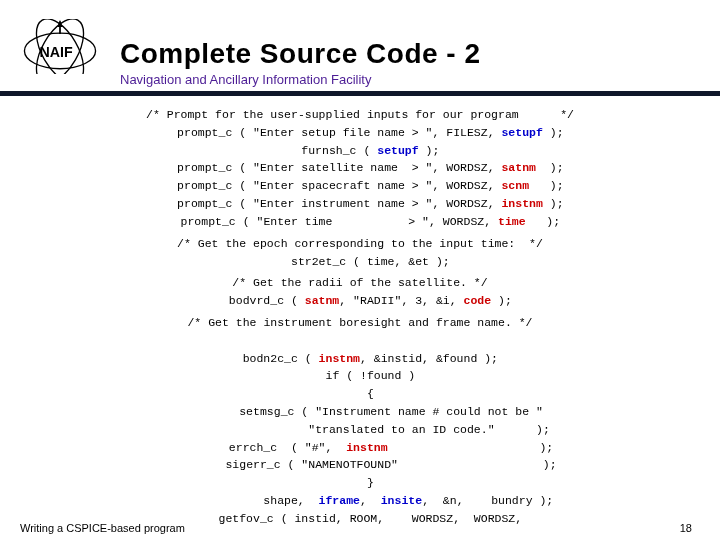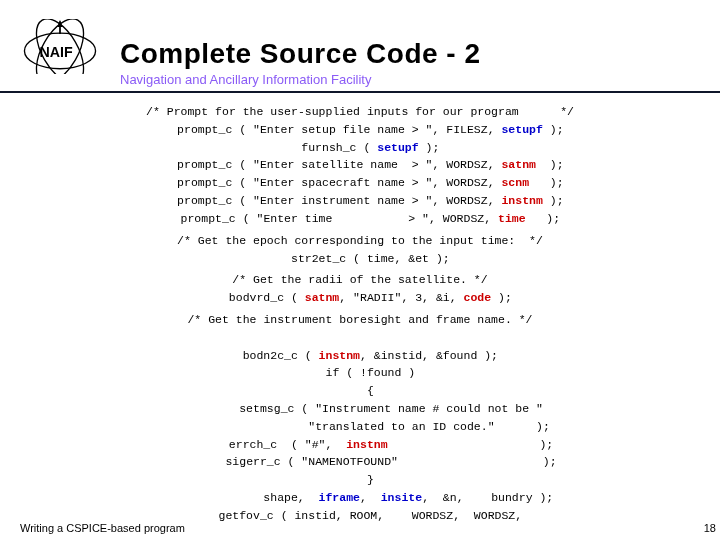--- a/index.html
+++ b/index.html
@@ -10,21 +10,21 @@
       font-family: Arial, Helvetica, sans-serif;
       overflow: hidden;
       position: relative;
     }
 
     
     .header {
       display: flex;
       align-items: center;
       padding: 10px 20px 4px 20px;
-      border-bottom: 2px solid #0f172a;
+      border-bottom: 5px solid #0f172a;
     }
 
     .logo-area {
       margin-right: 20px;
     }
 
     .logo-svg {
       width: 80px;
       height: 55px;
     }
@@ -36,21 +36,21 @@
 
     .main-title {
       font-size: 28px;
       font-weight: bold;
       color: #000;
       letter-spacing: 0.5px;
     }
 
     .subtitle {
       font-size: 13px;
-      color: #8b5cf6;
+      color: #4c1d95;
       margin-top: 2px;
     }
 
     
     .content {
       padding: 10px 30px 10px 30px;
       font-family: 'Courier New', Courier, monospace;
       font-size: 11.5px;
       line-height: 1.55;
       color: #000;
@@ -66,21 +66,21 @@
     .code-line {
       white-space: pre;
       display: block;
     }
 
     
     .footer {
       position: absolute;
       bottom: 6px;
       left: 20px;
-      right: 4px;
+      right: 28px;
       display: flex;
       justify-content: space-between;
       font-size: 11px;
       color: #000;
     }
   </style>
 </head>
 <body>
 
 <div class="header">

